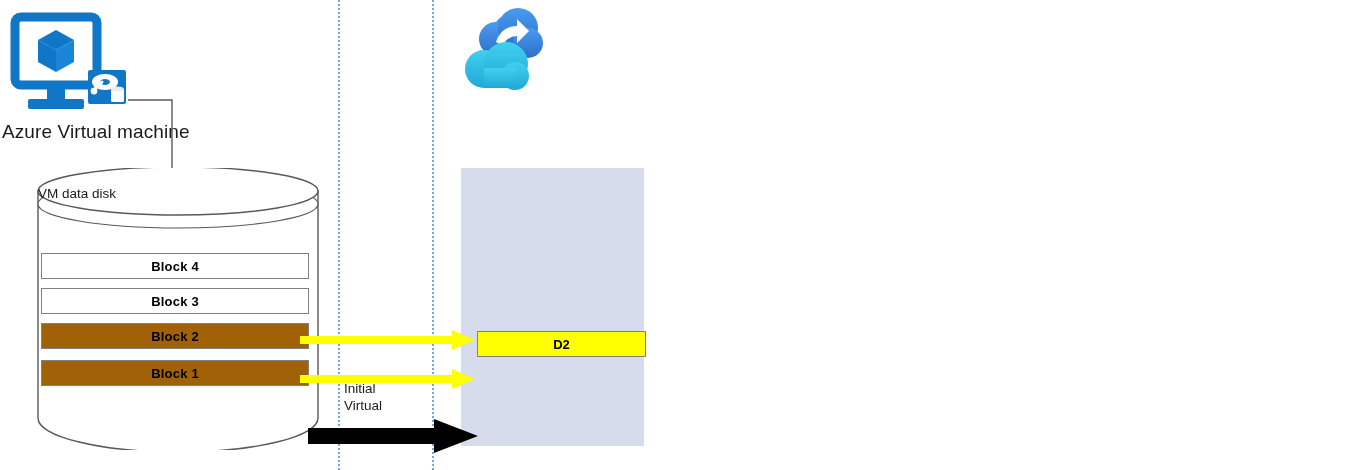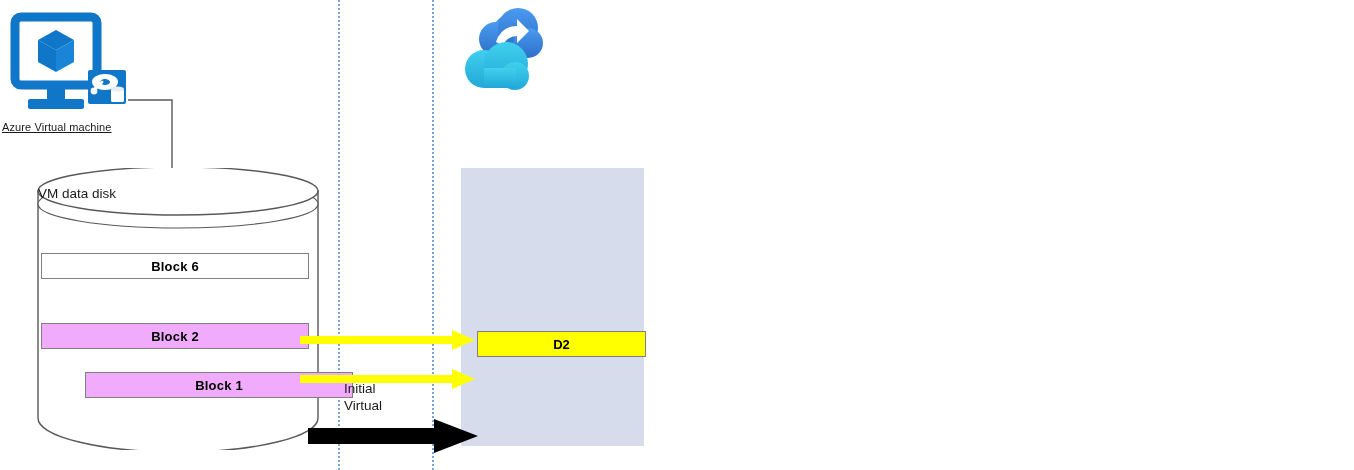--- a/index.html
+++ b/index.html
@@ -37,25 +37,24 @@
     top: 12px;
     width: 130px;
     height: 108px;
   }
   #vm-icon-wrap svg { display: block; }
 
   #vm-label {
     position: absolute;
     left: 2px;
     top: 121px;
-    font-size: 11px;
+    font-size: 19px;
     color: #1a1a1a;
     white-space: nowrap;
     letter-spacing: .1px;
-    text-decoration: underline;
   }
 
   
   #connector {
     position: absolute;
     left: 128px;
     top: 96px;
     width: 50px;
     height: 90px;
   }
@@ -96,26 +95,26 @@
     border: 1.4px solid #808080;
     display: flex;
     align-items: center;
     justify-content: center;
     font-size: 13px;
     font-weight: bold;
     color: #000000;
     letter-spacing: .2px;
   }
   .disk-block.plain  { background: #ffffff; }
-  .disk-block.marked { background: #f0abfc; }
+  .disk-block.marked { background: #a16207; }
 
   #block-4 { top: 253px; }
   #block-3 { top: 288px; }
   #block-2 { top: 323px; }
-  #block-1 { top: 372px; margin-left: 44px; }
+  #block-1 { top: 360px; }
 
   
   #rp-panel {
     position: absolute;
     left: 461px;
     top: 168px;
     width: 183px;
     height: 278px;
     background: #d6dcec;
   }
@@ -245,21 +244,22 @@
 
     <path d="M6 22 L6 250 A140 34 0 0 0 286 250 L286 22" fill="#ffffff" stroke="#595959" stroke-width="1.4"></path>
 
     <ellipse cx="146" cy="36" rx="140" ry="24" fill="#ffffff" stroke="#595959" stroke-width="1.2"></ellipse>
 
     <ellipse cx="146" cy="23" rx="140" ry="24" fill="#ffffff" stroke="#595959" stroke-width="1.4"></ellipse>
   </svg>
 
   <div id="disk-title">VM data disk</div>
 
-  <div class="disk-block plain" id="block-4">Block 6</div>
+  <div class="disk-block plain" id="block-4">Block 4</div>
+  <div class="disk-block plain" id="block-3">Block 3</div>
   <div class="disk-block marked" id="block-2">Block 2</div>
   <div class="disk-block marked" id="block-1">Block 1</div>
 
   <div id="rp-panel"></div>
 
   <div class="rp-block" id="rp-block-d2">D2</div>
 
   <svg class="yellow-arrow" id="arrow-b2" viewBox="0 0 175 22" xmlns="http://www.w3.org/2000/svg">
     <path d="M0 7 L152 7 L152 1 L175 11 L152 21 L152 15 L0 15 Z" fill="#ffff00"></path>
   </svg>

